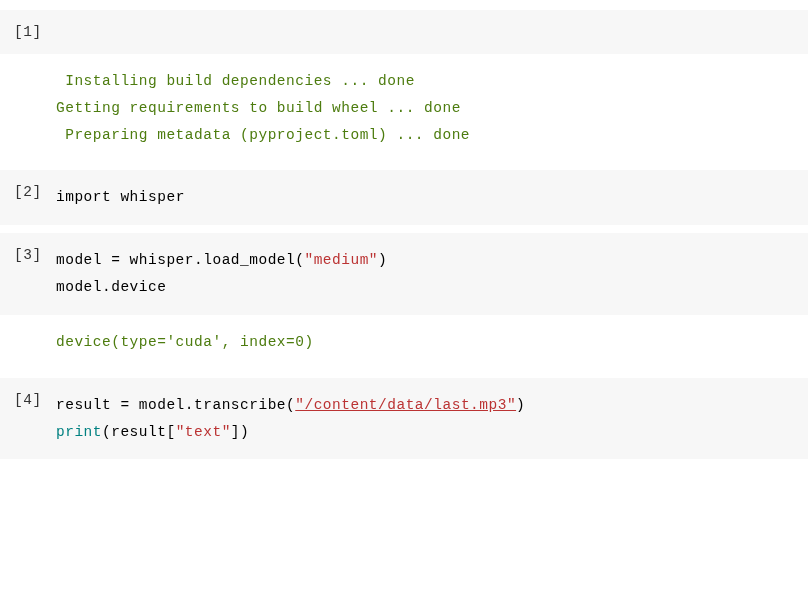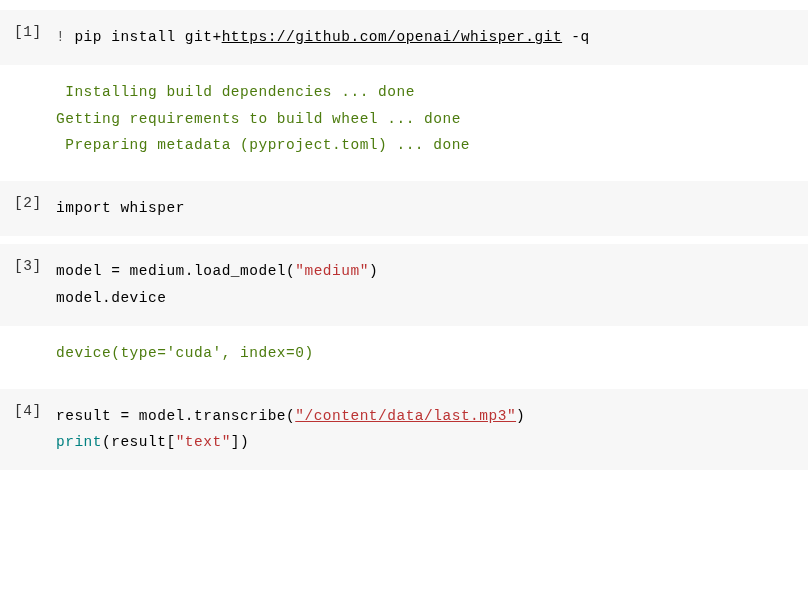--- a/index.html
+++ b/index.html
@@ -47,38 +47,37 @@
     .string { color: #bb3333; }
     .underline { text-decoration: underline; }
     .exclaim { color: #555; }
   </style>
 </head>
 <body>
 
 <div class="cell">
   <div class="code-cell">
     <div class="cell-label">[1]</div>
-    <div class="code-content"><span class="exclaim">!</span><span> pip install git+</span><span class="underline">https://github.com/openai/whisper.git</span><span> -q</span></div>
   </div>
   <div class="output"> Installing build dependencies ... done
 Getting requirements to build wheel ... done
  Preparing metadata (pyproject.toml) ... done</div>
 </div>
 
 <div class="cell">
   <div class="code-cell">
     <div class="cell-label">[2]</div>
     <div class="code-content"><span class="kw-import">import</span><span> whisper</span></div>
   </div>
 </div>
 
 <div class="cell">
   <div class="code-cell">
     <div class="cell-label">[3]</div>
-    <div class="code-content"><span>model = medium.load_model(</span><span class="string">"medium"</span><span>)</span>
+    <div class="code-content"><span>model = whisper.load_model(</span><span class="string">"medium"</span><span>)</span>
 <span>model.device</span></div>
   </div>
   <div class="output">device(type='cuda', index=0)</div>
 </div>
 
 <div class="cell">
   <div class="code-cell">
     <div class="cell-label">[4]</div>
     <div class="code-content"><span>result = model.transcribe(</span><span class="string underline">"/content/data/last.mp3"</span><span>)</span>
 <span class="builtin">print</span><span>(result[</span><span class="string">"text"</span><span>])</span></div>

